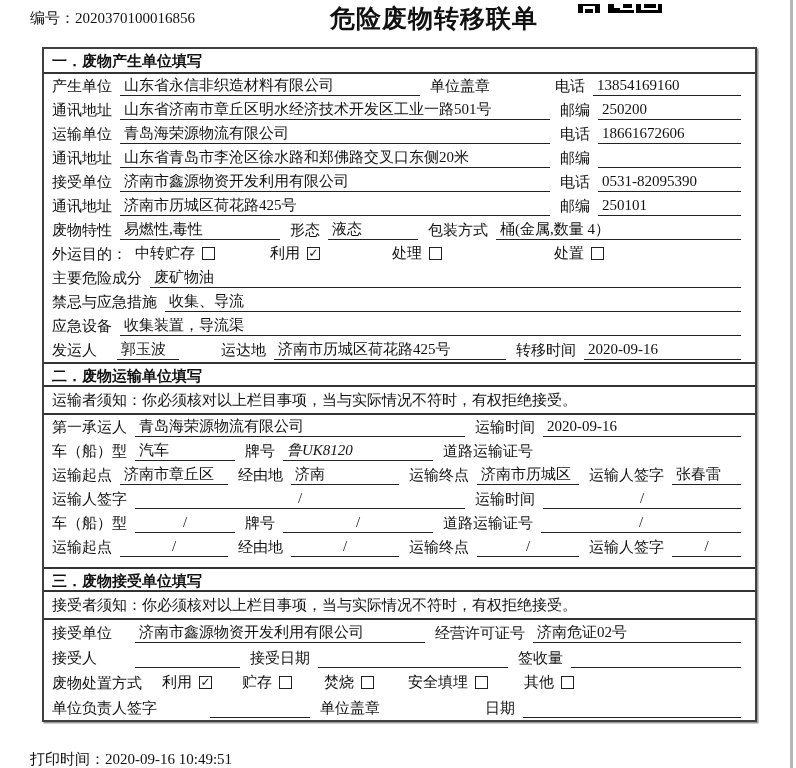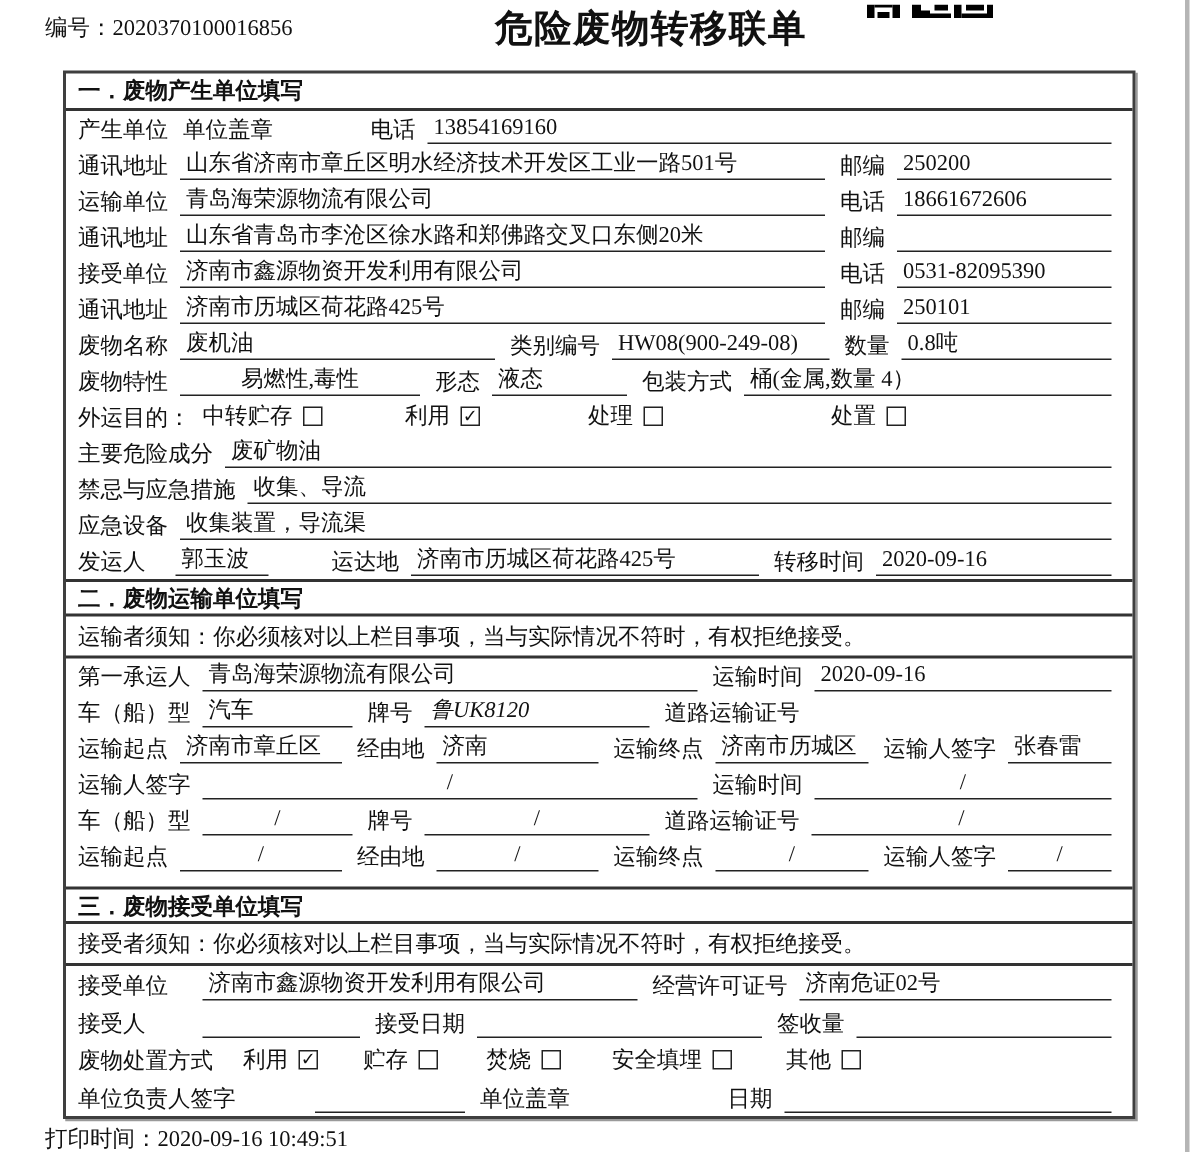--- a/index.html
+++ b/index.html
@@ -100,20 +100,21 @@
         <rect x="80" y="0" width="4" height="9"></rect>
     </g>
   </svg>
 </div>
 
 <div class="form-table" data-name="form-table" id="form-root">
     <div class="sec" data-name="producer-section">
       <div class="sec-title" data-name="producer-section-title">一．废物产生单位填写</div>
       <div class="row" data-name="producer-unit-row">
         <span data-name="producer-unit-label" class="lbl">产生单位</span>
+        <span data-name="producer-unit-field" class="fld" style="width: 300px;">山东省永信非织造材料有限公司</span>
         <span data-name="producer-seal-label" class="lbl">单位盖章</span>
         <span data-name="producer-unit-row-gap" class="gap" style="width: 55px;"></span>
         <span data-name="producer-phone-label" class="lbl">电话</span>
         <span data-name="producer-phone-field" class="fld grow">13854169160</span>
       </div>
       <div class="row" data-name="producer-address-row">
         <span data-name="producer-address-label" class="lbl">通讯地址</span>
         <span data-name="producer-address-field" class="fld" style="width: 430px;">山东省济南市章丘区明水经济技术开发区工业一路501号</span>
         <span data-name="producer-postcode-label" class="lbl">邮编</span>
         <span data-name="producer-postcode-field" class="fld grow">250200</span>
@@ -135,31 +136,23 @@
         <span data-name="receiver-unit-field" class="fld" style="width: 430px;">济南市鑫源物资开发利用有限公司</span>
         <span data-name="receiver-phone-label" class="lbl">电话</span>
         <span data-name="receiver-phone-field" class="fld grow">0531-82095390</span>
       </div>
       <div class="row" data-name="receiver-address-row">
         <span data-name="receiver-address-label" class="lbl">通讯地址</span>
         <span data-name="receiver-address-field" class="fld" style="width: 430px;">济南市历城区荷花路425号</span>
         <span data-name="receiver-postcode-label" class="lbl">邮编</span>
         <span data-name="receiver-postcode-field" class="fld grow">250101</span>
       </div>
-      <div class="row" data-name="waste-name-row">
-        <span data-name="waste-name-label" class="lbl">废物名称</span>
-        <span data-name="waste-name-field" class="fld" style="width: 210px;">废机油</span>
-        <span data-name="category-code-label" class="lbl">类别编号</span>
-        <span data-name="category-code-field" class="fld" style="width: 145px;">HW08(900-249-08)</span>
-        <span data-name="quantity-label" class="lbl">数量</span>
-        <span data-name="quantity-field" class="fld grow">0.8吨</span>
-      </div>
       <div class="row" data-name="waste-property-row">
         <span data-name="waste-property-label" class="lbl">废物特性</span>
-        <span data-name="waste-property-field" class="fld" style="width: 160px; text-align: center;">易燃性,毒性</span>
+        <span data-name="waste-property-field" class="fld" style="width: 160px;">易燃性,毒性</span>
         <span data-name="form-state-label" class="lbl">形态</span>
         <span data-name="form-state-field" class="fld" style="width: 90px;">液态</span>
         <span data-name="packing-label" class="lbl">包装方式</span>
         <span data-name="packing-field" class="fld grow">桶(金属,数量 4）</span>
       </div>
       <div class="row" data-name="transfer-purpose-row">
         <span data-name="transfer-purpose-label" class="lbl">外运目的：</span>
         <span data-name="purpose-transit-storage-checkbox" class="chk">
           <span class="chk-label" data-name="purpose-transit-storage-checkbox-label">中转贮存</span>
           <span class="box" data-name="purpose-transit-storage-checkbox-box"></span>

